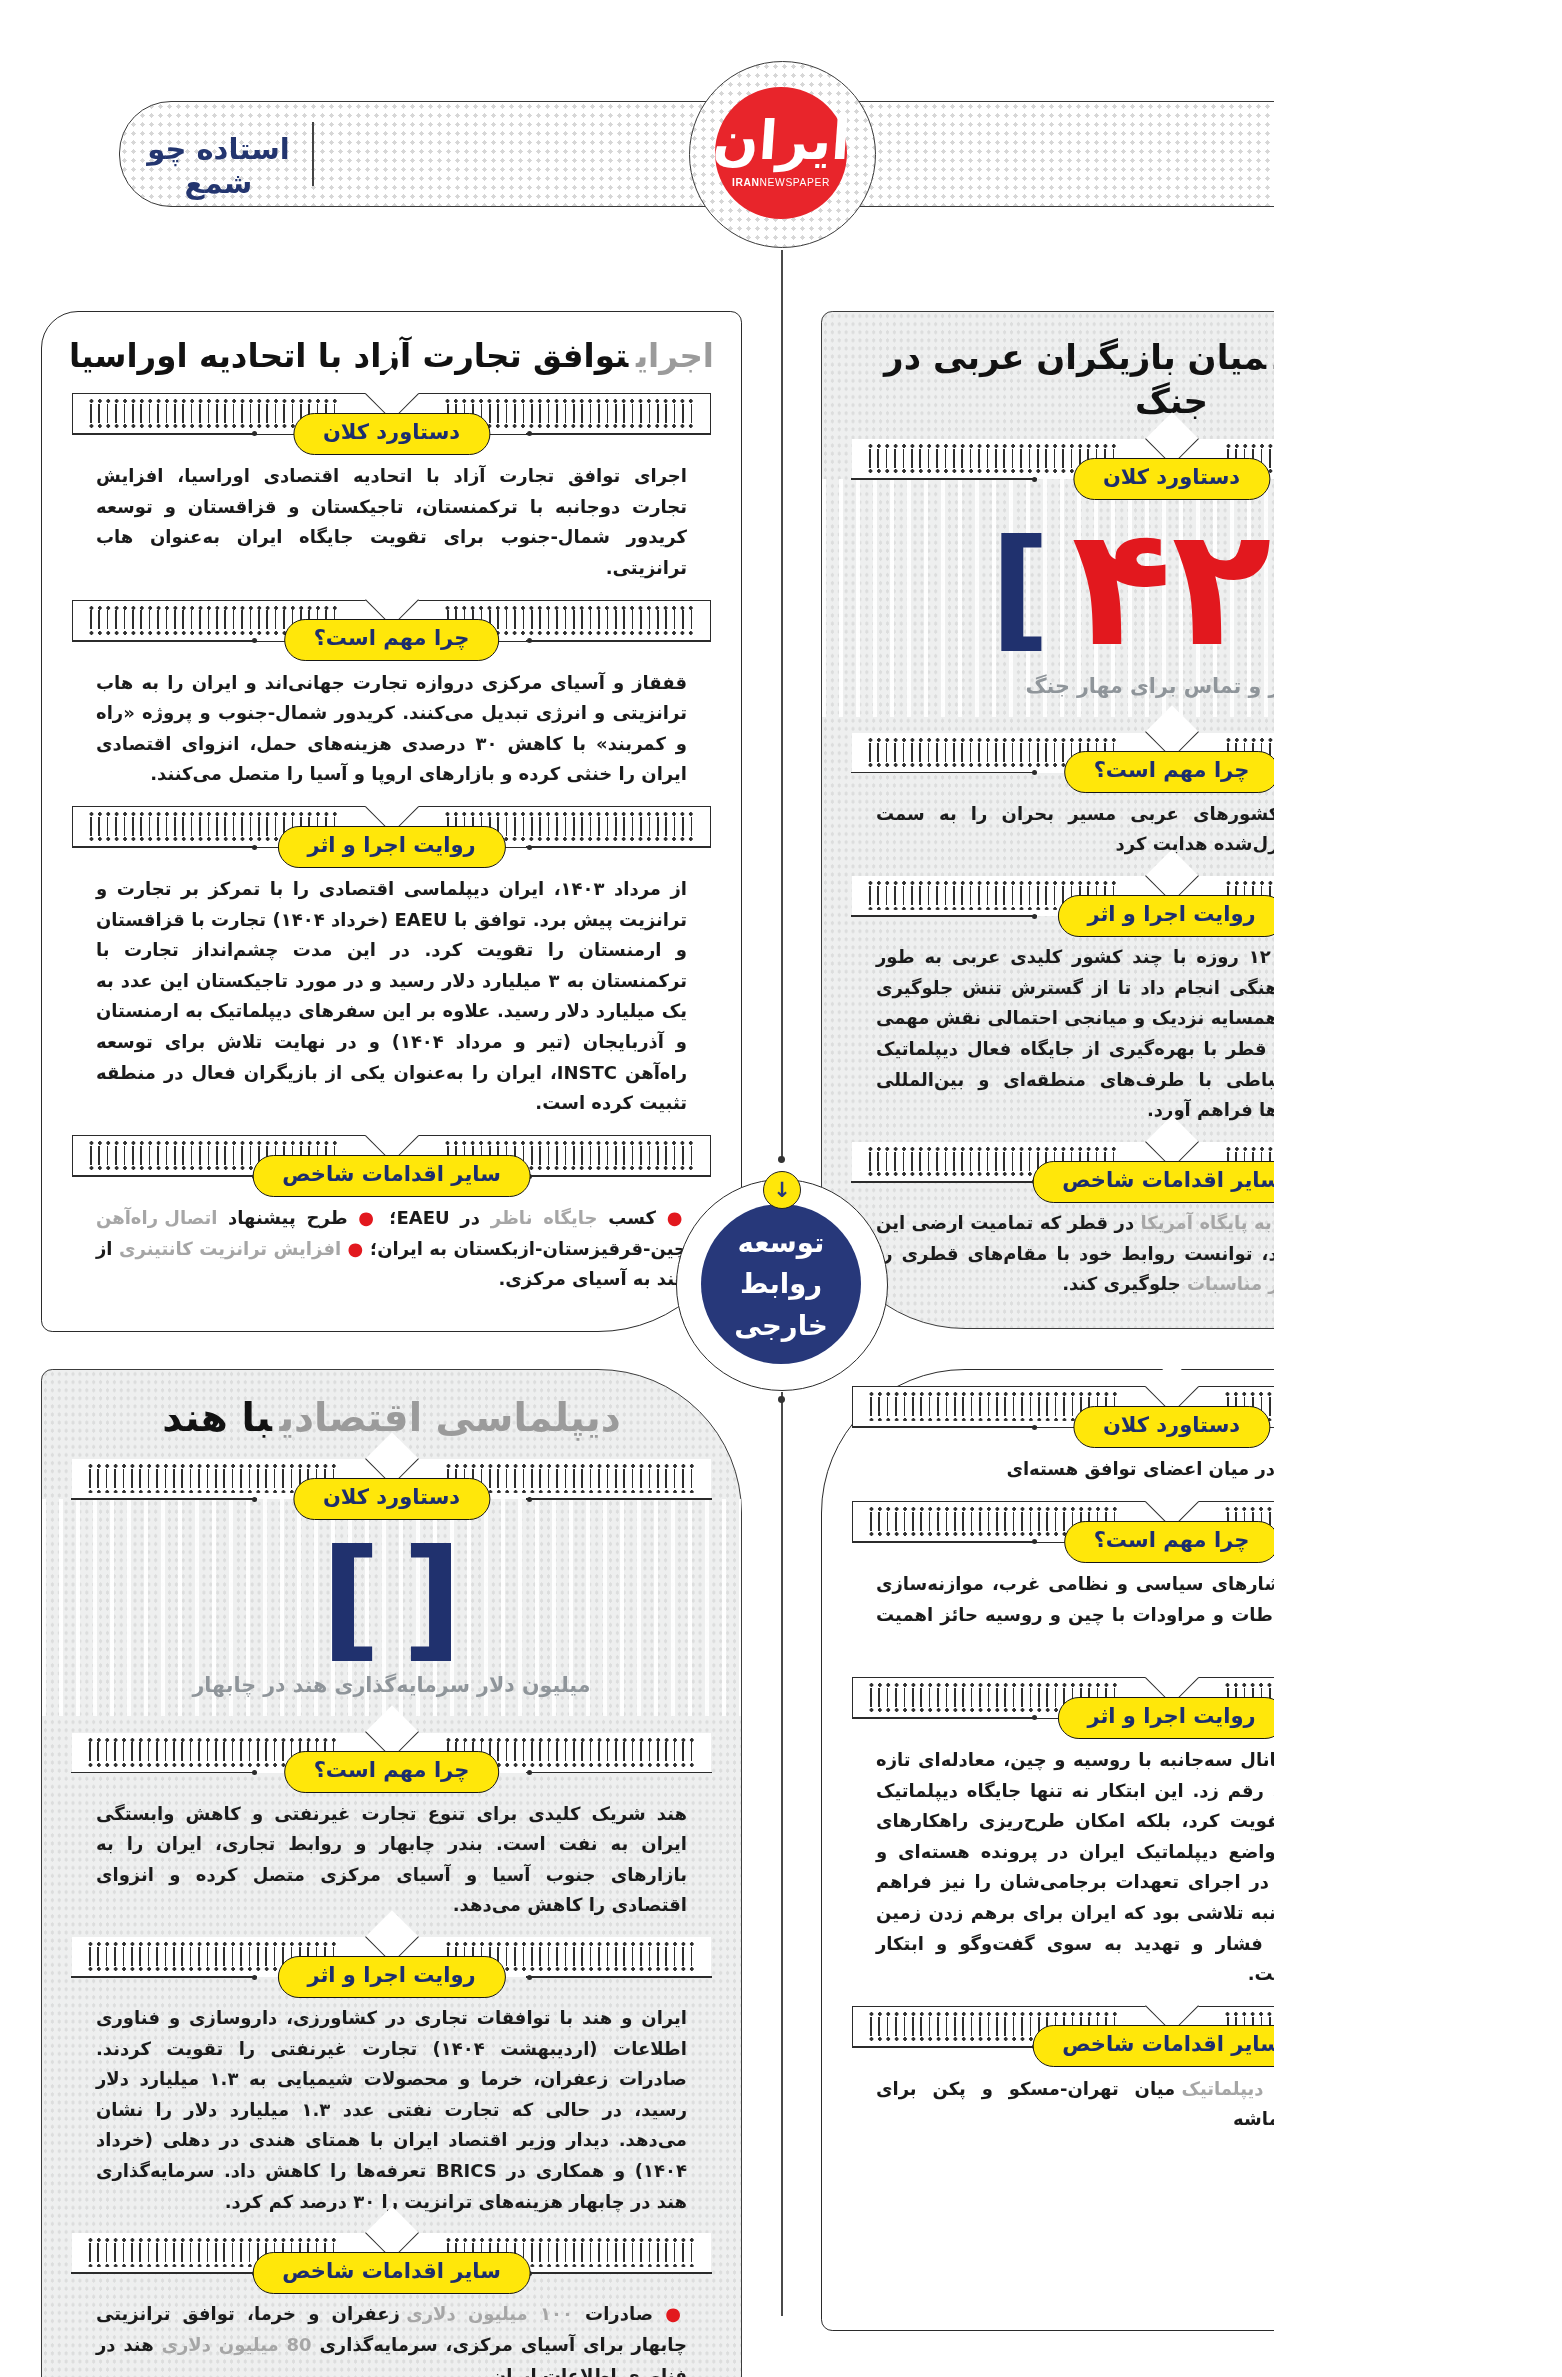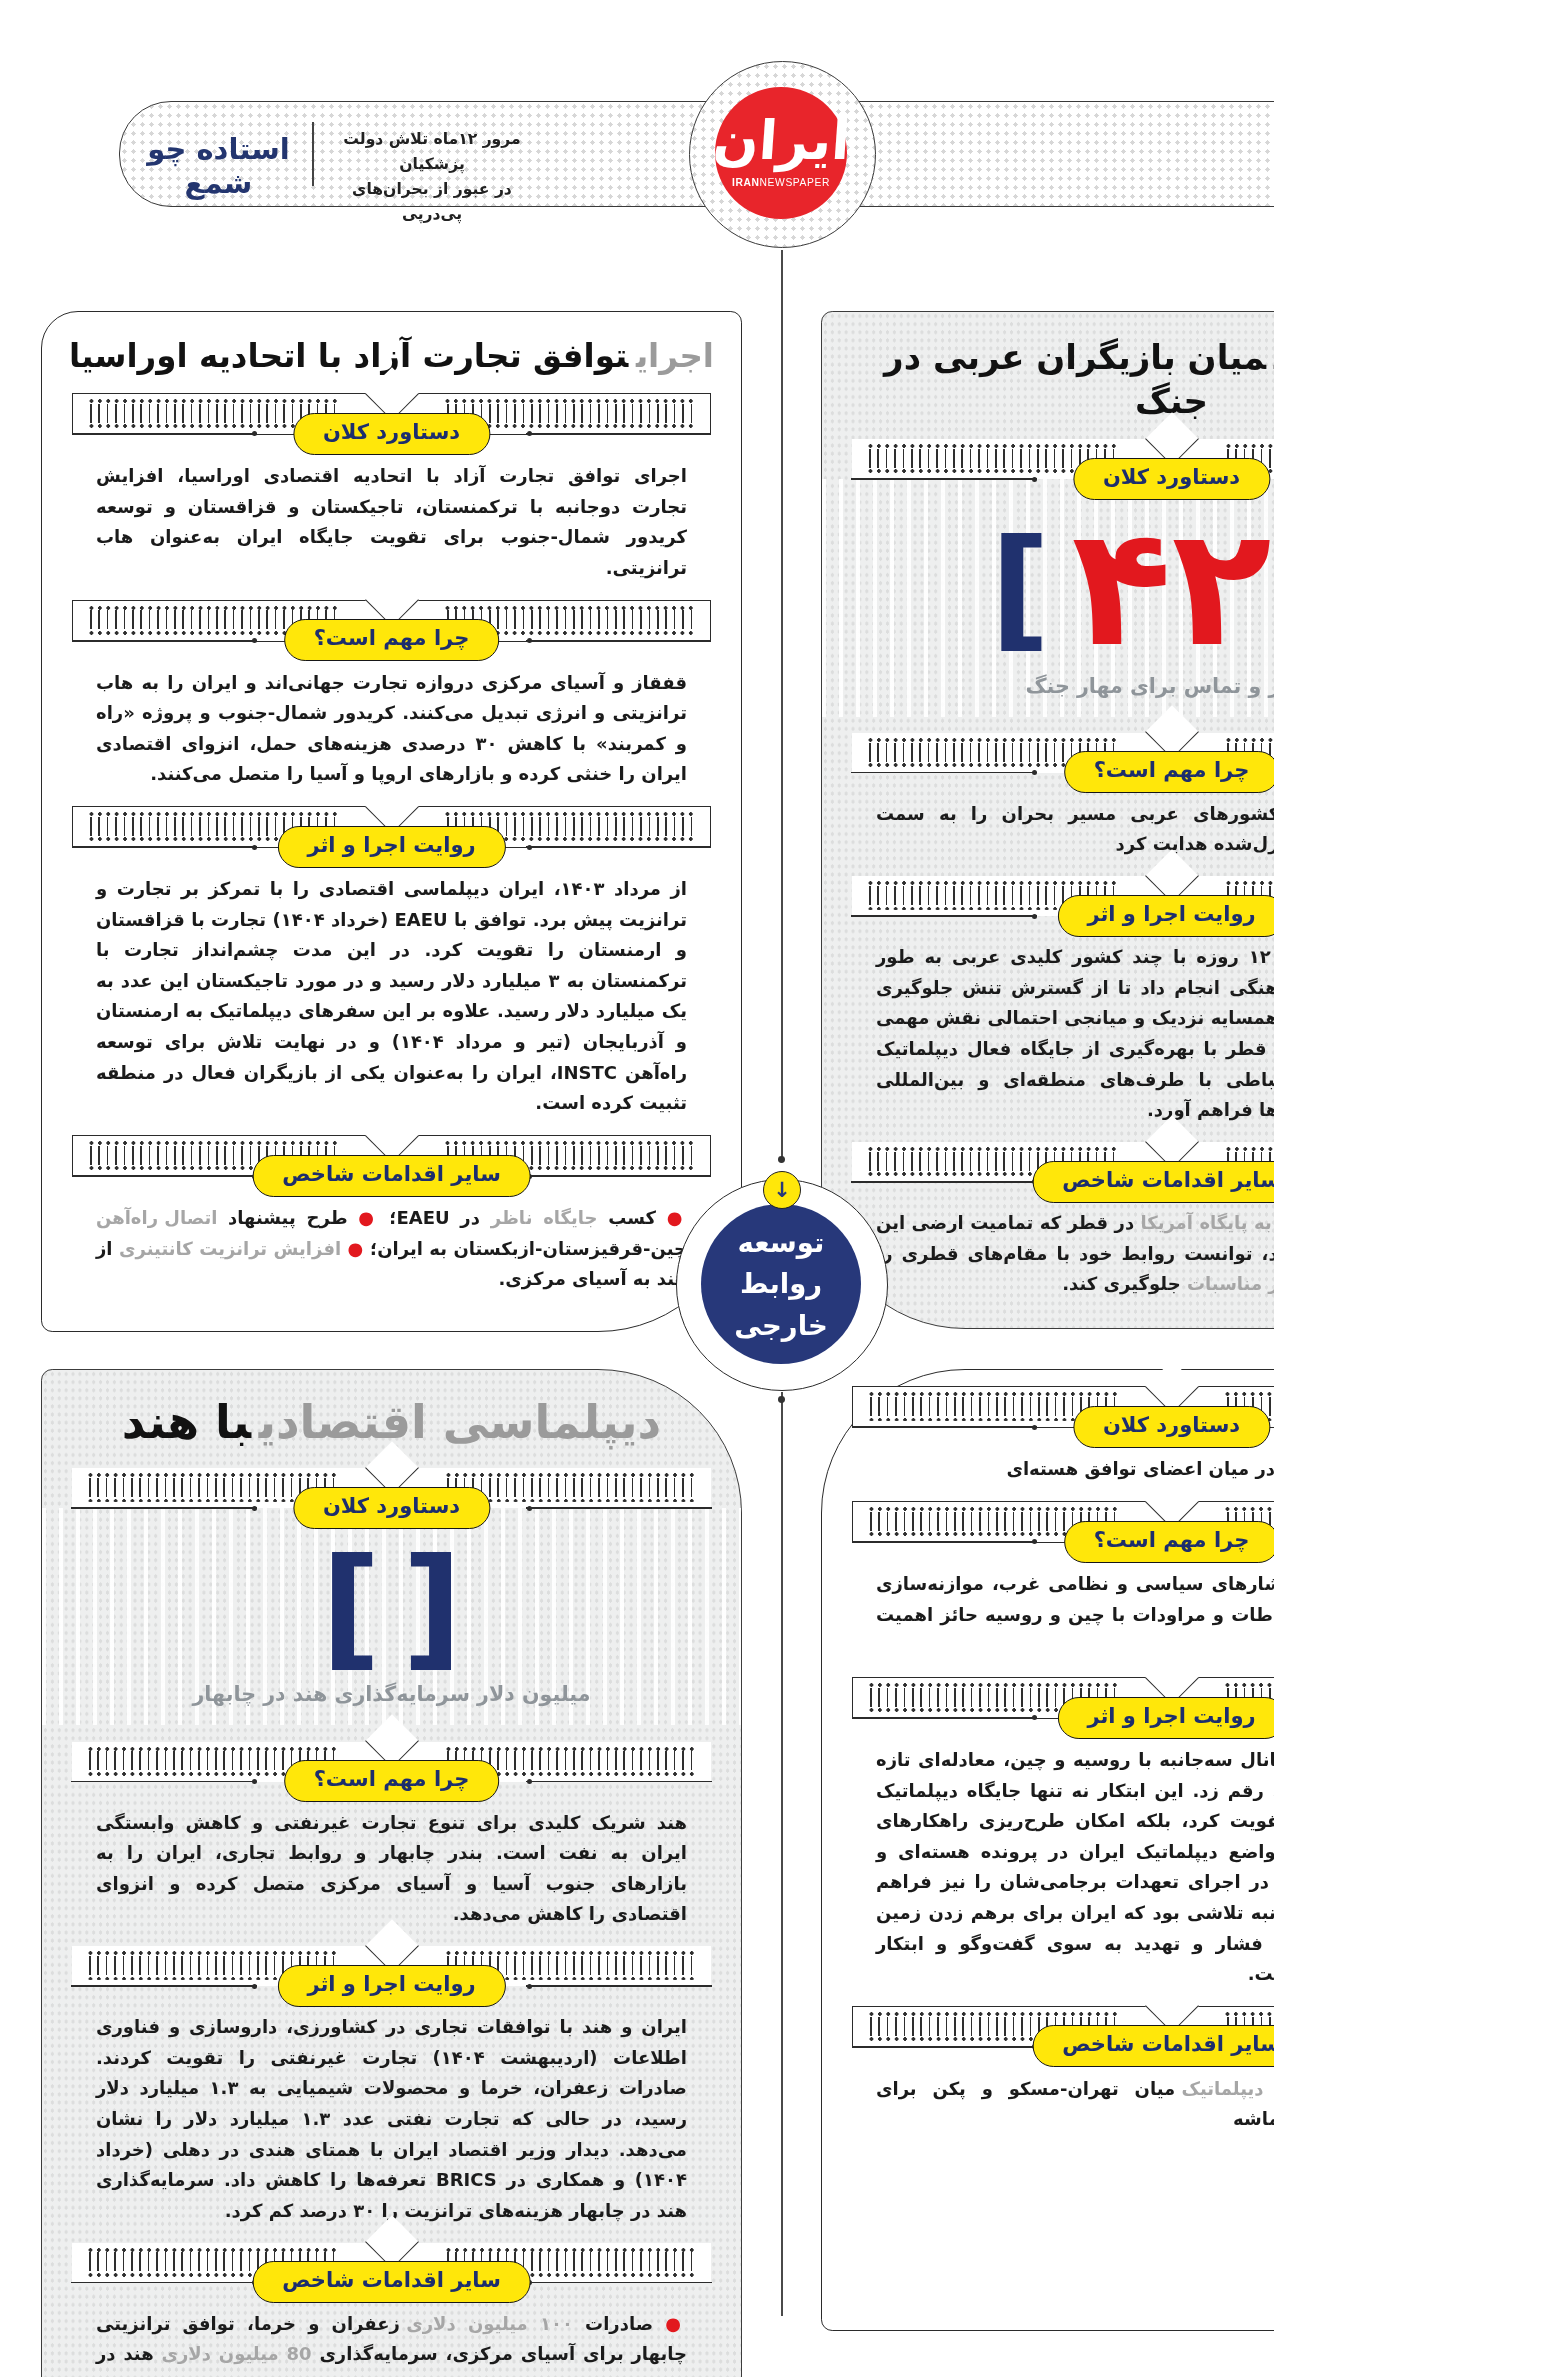--- a/index.html
+++ b/index.html
@@ -41,21 +41,21 @@
   .quad.white{background:#fff;border:1.6px solid #2b2b2b;}
   .quad.gray{background-color:#eeefef;border:1.2px solid #3c3c3c;
         background-image:radial-gradient(ellipse 1.4px 2px at 50% 50%, #dcdddd 97%, transparent 100%);
         background-size:6.9px 8.1px;}
   #q-eurasia{left:41px;top:311px;min-height:1021px;border-radius:37px 11.2px 144px 11.2px;}
   #q-arab{left:821px;top:311px;min-height:941px;border-radius:11.2px 37px 11.2px 144px;}
   #q-india{left:41px;top:1369px;min-height:937px;border-radius:11.2px 144px 11.2px 37px;}
   #q-ruschina{left:821px;top:1369px;min-height:962px;border-radius:144px 11.2px 37px 11.2px;}
 
   .q-title{margin:22.5px 25px 0;text-align:center;font-weight:800;font-size:34px;line-height:1.3;letter-spacing:-0.6px;}
-  #q-india .q-title{font-size:46px;}
+  #q-india .q-title{font-size:39px;}
   #q-ruschina .q-title{font-size:31px;}
   #q-eurasia .q-title{font-size:32.5px;}
   .t-gray{color:#9b9b9b;margin-left:7.5px;}
   .t-black{color:#121212;}
 
   
   .band{position:relative;height:40px;margin:16.2px 30px 0;background:#fff;z-index:2;}
   .quad.white .band{border:1.6px solid #2b2b2b;}
   .band .nmask{position:absolute;top:0;left:50%;transform:translateX(-50%);width:54px;height:1.9px;background:#fff;}
   .band .notch{position:absolute;top:-19.4px;left:50%;margin-left:-19px;width:37px;height:37px;background:#fff;
@@ -103,24 +103,20 @@
        font-size:21px;font-weight:800;color:#27387a;}
 </style>
 </head>
 <body>
 
 <div id="page">
 
   <div class="pill"></div>
   <div class="edition">استاده چو شمع</div>
   <div class="hdr-divider"></div>
-  <div class="hdr-sub">
-    <div>مرور ۱۲ماه تلاش دولت پزشکیان</div>
-    <div>در عبور از بحران‌های پی‌درپی</div>
-  </div>
   <div class="bulge"></div>
   <div class="logo-circle">
     <div class="logo-fa">ایران</div>
     <div class="logo-en"><b>IRAN</b><span>NEWSPAPER</span></div>
   </div>
   <div class="pagenum">۴۲</div>
 
   <div class="vline" style="top:250px;height:909px;"></div>
   <div class="cdot" style="left:778px;top:1156px;"></div>
   <div class="vline" style="top:1392px;height:924px;"></div>

